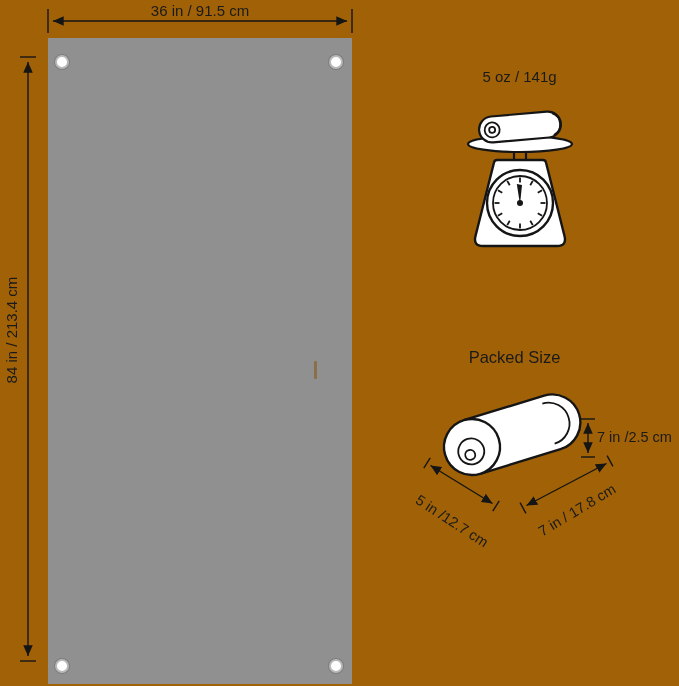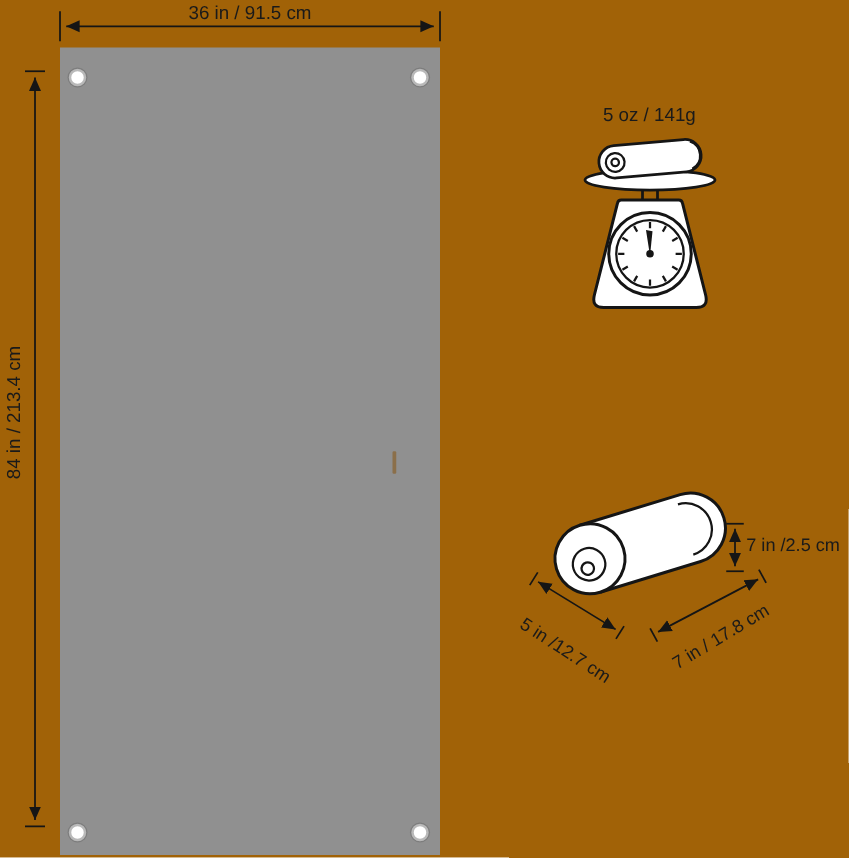--- a/index.html
+++ b/index.html
@@ -51,21 +51,21 @@
   }
   .icon-svg{position:absolute;}
   .scale-svg{left:440px;top:100px;width:160px;height:158px;}
   .roll-svg{left:420px;top:390px;width:250px;height:180px;}
   .w-label{left:48px;top:2px;width:304px;}
   .h-label{
     left:-69px;top:322px;width:160px;height:16px;
     transform:rotate(-90deg);
     transform-origin:center;
   }
-  .wt-label{left:437px;top:84px;width:165px;}
+  .wt-label{left:437px;top:68px;width:165px;}
   .packed-title{left:432px;top:348px;width:165px;font-size:16.5px;}
   .thick-label{left:597px;top:429px;font-size:14.5px;}
   .pw-label{
     left:392px;top:513px;width:120px;height:16px;
     transform:rotate(33deg);transform-origin:center;
     font-size:14.5px;
   }
   .pl-label{
     left:515px;top:502px;width:124px;height:16px;
     transform:rotate(-31deg);transform-origin:center;
@@ -119,20 +119,21 @@
     <g stroke="#151515" stroke-width="1.4" fill="none">
       <line x1="525.9" y1="513.3" x2="520.1" y2="502.7"></line>
       <line x1="612.9" y1="466.3" x2="607.1" y2="455.7"></line>
       <line x1="526.5" y1="505.5" x2="606.5" y2="463.5" marker-start="url(#ah)" marker-end="url(#ah)"></line>
     </g>
   </svg>
 
   <div class="dim-label center w-label">36 in / 91.5 cm</div>
   <div class="dim-label center h-label">84 in / 213.4 cm</div>
   <div class="dim-label center wt-label">5 oz / 141g</div>
+  <div class="dim-label center packed-title">Packed Size</div>
   <div class="dim-label thick-label">7 in /2.5 cm</div>
   <div class="dim-label center pw-label">5 in /12.7 cm</div>
   <div class="dim-label center pl-label">7 in / 17.8 cm</div>
 
   <svg class="icon-svg scale-svg" viewBox="0 0 160 158" aria-hidden="true">
 
     <ellipse cx="80" cy="44" rx="52" ry="8" fill="#fff" stroke="#151515" stroke-width="2.2"></ellipse>
 
     <g transform="translate(80,27) rotate(-5)" fill="#fff" stroke="#151515">
       <rect x="-41" y="-13" width="82" height="26" rx="13" stroke-width="2.2"></rect>

